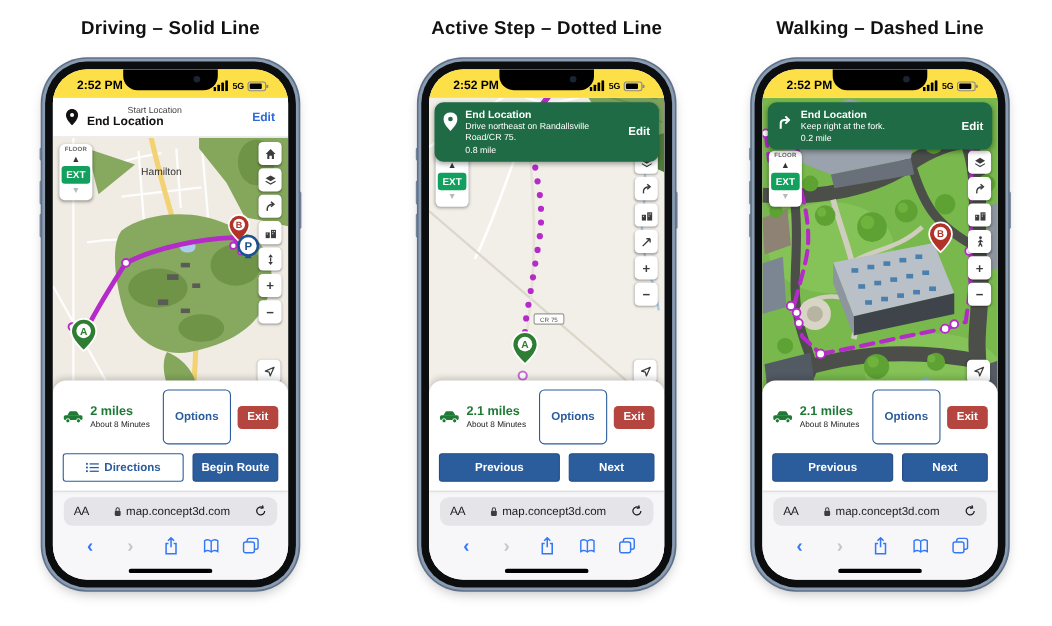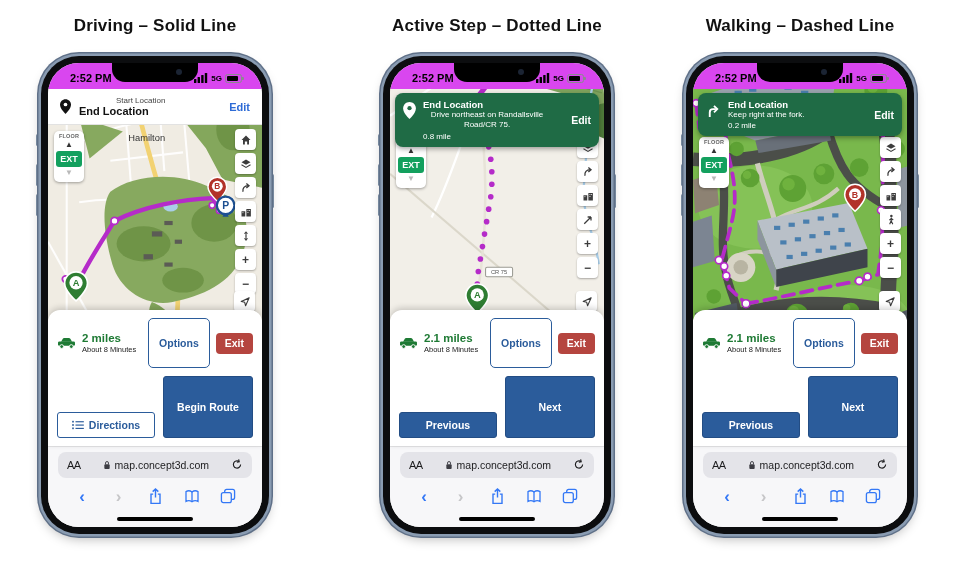--- a/index.html
+++ b/index.html
@@ -17,42 +17,42 @@
   .side-btn { position:absolute; background:#7e91a7; border-radius:2px; }
   .sb-mute { left:-5px; top:78px; width:3px; height:12px; }
   .sb-vol1 { left:-5px; top:108px; width:3px; height:22px; }
   .sb-vol2 { left:-5px; top:138px; width:3px; height:22px; }
   .sb-power { right:-5px; top:118px; width:3px; height:34px; }
   .screen { position:relative; width:100%; height:100%; background:#fff; border-radius:31px; overflow:hidden; display:flex; flex-direction:column; }
   .notch { position:absolute; top:0; left:50%; transform:translateX(-50%); width:86px; height:19px; background:#000; border-radius:0 0 13px 13px; z-index:40; }
   .notch .cam { position:absolute; right:16px; top:6px; width:6px; height:6px; border-radius:50%; background:#1b2433; }
 
   
-  .statusbar { height:26px; flex:0 0 26px; display:flex; align-items:center; justify-content:space-between; padding:4px 20px 0 22px; background:#d946ef; z-index:20; }
+  .statusbar { height:26px; flex:0 0 26px; display:flex; align-items:center; justify-content:space-between; padding:4px 20px 0 22px; background:#fde047; z-index:20; }
   .st-time { font-size:11px; font-weight:bold; color:#000; }
   .st-right { display:flex; align-items:center; gap:3px; }
   .st-5g { font-size:8px; font-weight:bold; color:#000; }
   .battery { width:17px; height:9px; border:1px solid #8a8a8e; border-radius:2.5px; position:relative; }
   .battery i { position:absolute; left:1px; top:1px; bottom:1px; width:11px; background:#000; border-radius:1px; }
   .battery:after { content:""; position:absolute; right:-3px; top:2px; width:2px; height:3px; background:#8a8a8e; border-radius:0 1px 1px 0; }
 
   
   .route-header { flex:0 0 36px; display:flex; align-items:center; padding:0 12px; gap:8px; background:#fff; border-bottom:1px solid #e2e2e2; z-index:15; }
   .rh-start { font-size:8px; color:#444;padding-left:37px; }
   .rh-end { font-size:11px; font-weight:bold; color:#111; }
   .edit-link { margin-left:auto; font-size:11px; font-weight:bold; color:#2e6bd6; cursor:pointer; }
 
   
   .map { position:relative; flex:1 1 auto; overflow:hidden; background:#f0ece3; }
   .map svg.mapcanvas { position:absolute; inset:0; width:100%; height:100%; }
 
   
   .banner { position:absolute; top:4px; left:5px; right:5px; z-index:10; background:#1f6b45; border-radius:8px; padding:6px 34px 6px 8px; display:flex; gap:7px; box-shadow:0 2px 5px rgba(0,0,0,.35); color:#fff; }
   .banner .b-title { font-size:9.5px; font-weight:bold; }
-  .banner .b-line { font-size:8px; line-height:1.3; max-width:128px;text-align:center; }
+  .banner .b-line { font-size:8px; line-height:1.3; max-width:128px; }
   .banner .b-dist { font-size:8px; margin-top:1px; }
   .banner .b-edit { position:absolute; right:8px; top:50%; transform:translateY(-50%); font-size:10.5px; font-weight:bold; color:#fff; cursor:pointer; }
 
   
   .floorctl { position:absolute; left:6px; width:30px; background:#fff; border-radius:5px; box-shadow:0 1px 3px rgba(0,0,0,.35); padding:2px 2px 3px; z-index:8; text-align:center; }
   .floorctl .f-label { font-size:5.5px; font-weight:bold; color:#666; letter-spacing:.2px; }
   .f-up, .f-down { display:block; width:100%; border:none; background:transparent; font-size:8px; line-height:10px; cursor:pointer; padding:1px 0; }
   .f-up { color:#333; } .f-down { color:#b9b9b9; }
   .f-ext { display:block; width:100%; background:#13a05e; color:#fff; font-size:9px; font-weight:bold; border:none; border-radius:3px; padding:3px 0; cursor:pointer; }
 
@@ -62,21 +62,21 @@
   .locatebtn { position:absolute; right:7px; bottom:8px; z-index:8; }
 
   
   .card { position:relative; z-index:12; background:#fff; border-radius:12px 12px 0 0; margin-top:-10px; padding:8px 9px 8px; box-shadow:0 -2px 6px rgba(0,0,0,.18); }
   .card-row1 { display:flex; align-items:center; gap:6px; }
   .dist { font-size:11.5px; font-weight:bold; color:#1e7a34; }
   .dur { font-size:7.5px; color:#222; margin-top:1px; }
   .btn-options { margin-left:auto; background:#fff; border:1.6px solid #2b5c9b; color:#2b5c9b; font-weight:bold; font-size:10.5px; padding:18px 10px; border-radius:5px; cursor:pointer; font-family:inherit; }
   .btn-exit { background:#b5453f; border:none; color:#fff; font-weight:bold; font-size:10.5px; padding:4.5px 9px; border-radius:4px; cursor:pointer; font-family:Liberation Sans, sans-serif; }
   .card-row2 { display:flex; gap:8px; margin-top:8px; }
-  .btn-secondary { flex:1; background:#fff; border:1.5px solid #2b5c9b; color:#2b5c9b; font-size:10.5px; font-weight:bold; padding:6px 4px; border-radius:3px; cursor:pointer; display:flex; align-items:center; justify-content:center; gap:5px; font-family:inherit;margin-top:36px; }
+  .btn-secondary { flex:1; background:#fff; border:1.5px solid #2b5c9b; color:#2b5c9b; font-size:10.5px; font-weight:bold; padding:6px 16px; border-radius:3px; cursor:pointer; display:flex; align-items:center; justify-content:center; gap:5px; font-family:inherit; }
   .btn-primary { flex:1; background:#2b5c9b; border:1px solid #234d84; color:#fff; font-size:10.5px; font-weight:bold; padding:6px 0; border-radius:3px; cursor:pointer; font-family:inherit; }
   .btn-solid { background:#2b5c9b; border:1px solid #234d84; color:#fff; }
 
   
   .urlzone { flex:0 0 36px; background:#f7f7f9; border-top:1px solid #e3e3e5; display:flex; align-items:center; padding:0 10px; }
   .urlpill { flex:1; height:26px; background:#e4e4e9; border-radius:8px; display:flex; align-items:center; padding:0 9px; }
   .aa { font-size:11px; color:#1c1c1e; letter-spacing:-.5px; }
   .urltext { flex:1; display:flex; align-items:center; justify-content:center; gap:4px; font-size:10.5px; color:#1c1c1e; }
   .toolbar { flex:0 0 45px; background:#f7f7f9; display:flex; align-items:flex-start; justify-content:space-between; padding:4px 24px 0; position:relative; }
   .tb-ico { width:20px; height:20px; display:flex; align-items:center; justify-content:center; cursor:pointer; }

